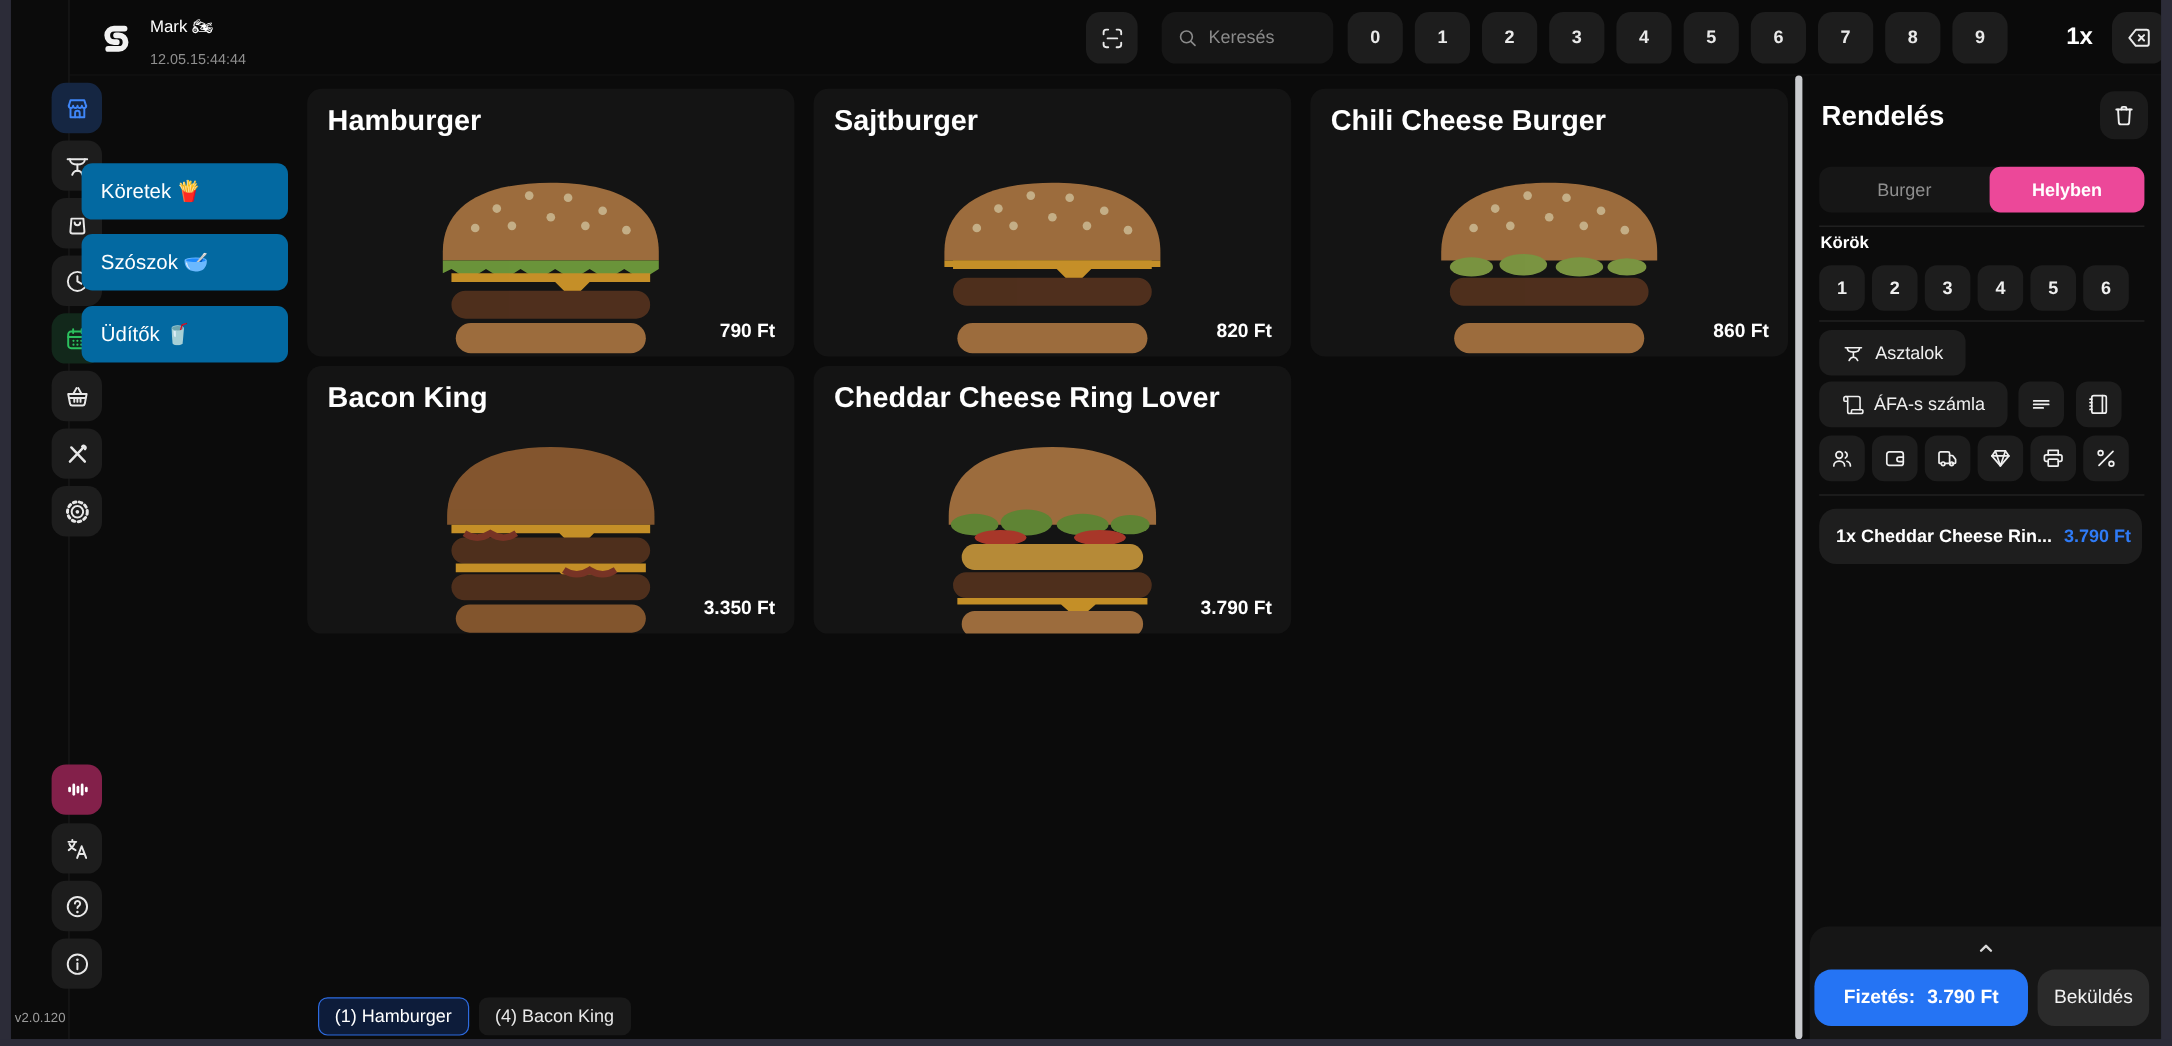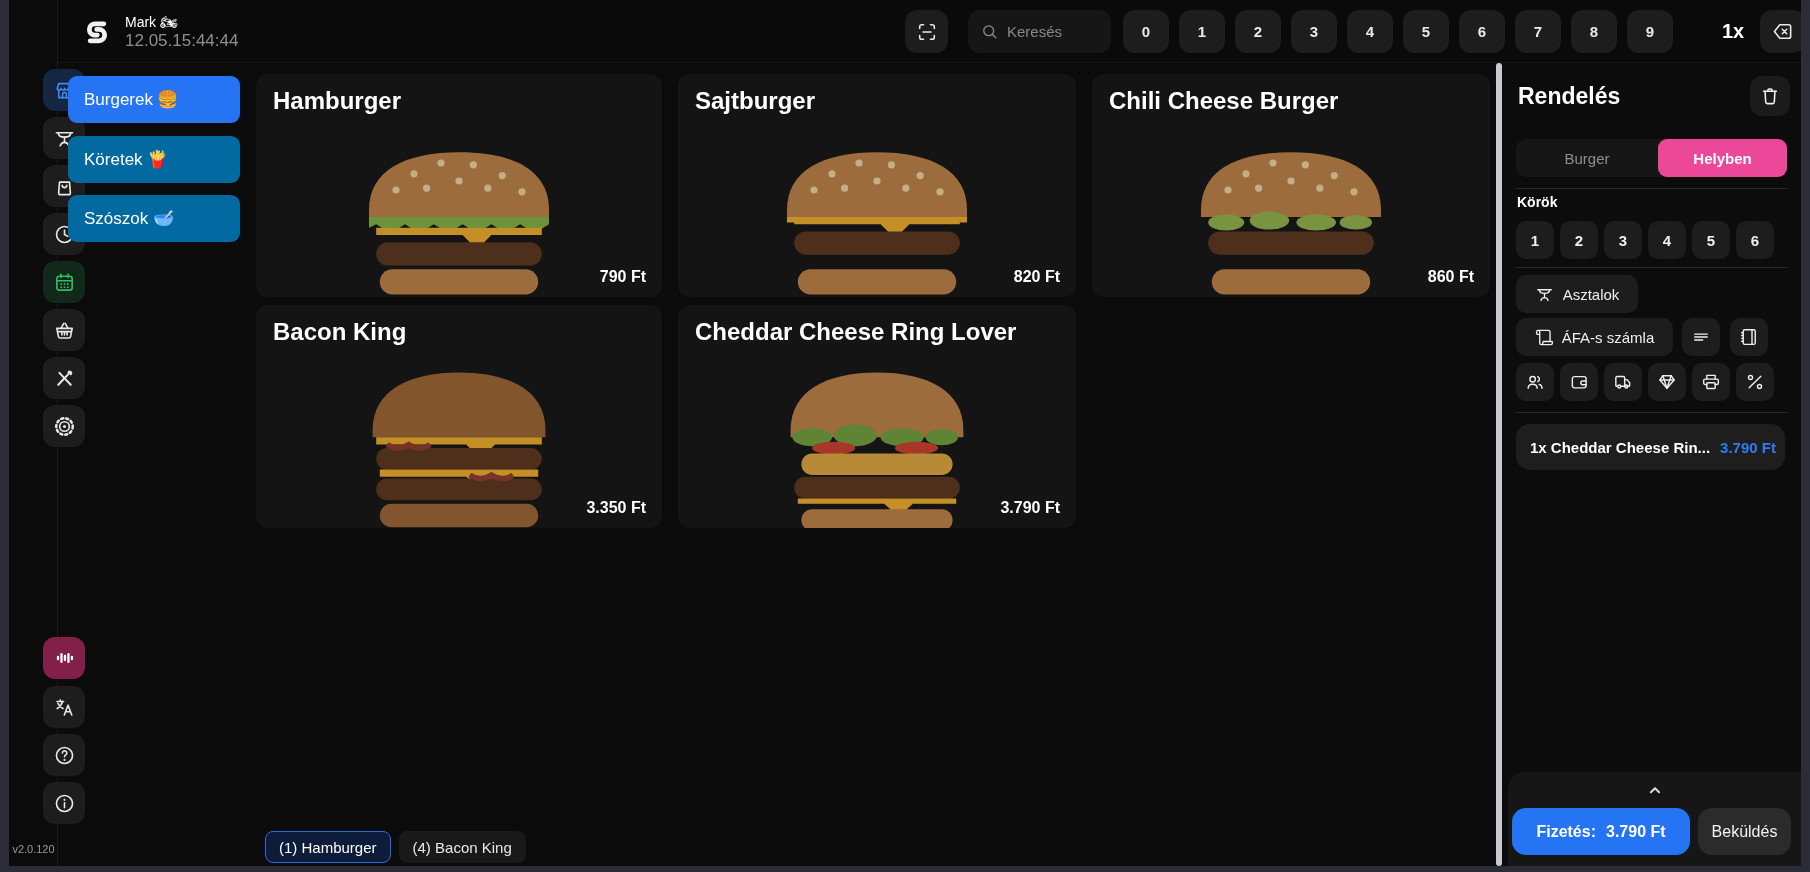--- a/index.html
+++ b/index.html
@@ -14,21 +14,21 @@
   }
   .app { position:absolute; left:9px; top:0; width:1792px; height:866px; background:#0b0b0b; overflow:hidden; }
   .abs { position:absolute; }
 
   
   svg.ic { fill:none; stroke:currentColor; stroke-width:1.7; stroke-linecap:round; stroke-linejoin:round; display:block; }
 
   
   .topbar { position:absolute; left:0; top:0; width:1792px; height:63px; background:#0a0a0a; border-bottom:1px solid #151515; }
   .user-name { font-size:14px; font-weight:400; }
-  .user-time { font-size:17px; color:#8f8f8f; margin-top:1px; }
+  .user-time { font-size:12px; color:#8f8f8f; margin-top:12px; }
   .tb-btn { position:absolute; top:10px; height:43px; background:#1d1d1d; border-radius:12px; display:flex; align-items:center; justify-content:center; color:#e9e9e9; }
   .search { position:absolute; top:10px; left:959px; width:143px; height:43px; background:#161616; border-radius:12px; display:flex; align-items:center; padding:0 12px; gap:8px; color:#8a8a8a; }
   .search input { background:transparent; border:none; outline:none; color:#f0abfc; font-size:15px; width:90px; font-family:"Liberation Sans",sans-serif; }
   .search input::placeholder { color:#8a8a8a; }
   .key { width:46px; font-size:15px; font-weight:700; }
   .mult { position:absolute; top:10px; left:1704px; width:40px; height:43px; display:flex; align-items:center; justify-content:center; font-size:20px; font-weight:700; }
 
   
   .rail { position:absolute; left:0; top:0; width:49px; height:866px; border-right:1px solid #1b1b1b; background:#0b0b0b; }
   .rail-btn { position:absolute; left:4px; width:42px; height:42px; border-radius:12px; background:#1d1d1d; color:#e8e8e8; display:flex; align-items:center; justify-content:center;margin-left:30px; }
@@ -229,23 +229,23 @@
     <div class="rail-btn" style="top:782px">
       <svg class="ic" width="23" height="23" viewBox="0 0 24 24">
           <circle cx="12" cy="12" r="8.4"></circle>
           <circle cx="12" cy="8.2" r="1.1" fill="currentColor" stroke="none"></circle>
           <path d="M12 11.2 v5.2"></path>
         </svg>
     </div>
     <div class="version">v2.0.120</div>
   </div>
 
-  <div class="cat active" style="top:76px">Burgerek 🍔</div>
   <div class="cat" style="top:136px">Köretek 🍟</div>
   <div class="cat" style="top:195px">Szószok 🥣</div>
+  <div class="cat" style="top:255px">Üdítők 🥤</div>
 
   <div class="card" style="left:247px;top:74px;width:406px;height:223px;">
     <div class="card-title">Hamburger</div>
     <svg class="burger" viewBox="0 0 140 100">
         <g opacity=".9">
           <path d="M20 46 C20 24 40 14 70 14 C100 14 120 24 120 46 L120 50 L20 50 Z" fill="#b97f46"></path>
           <g fill="#e9cf9f">
             <circle cx="45" cy="26" r="2"></circle>
             <circle cx="60" cy="20" r="2"></circle>
             <circle cx="78" cy="21" r="2"></circle>

